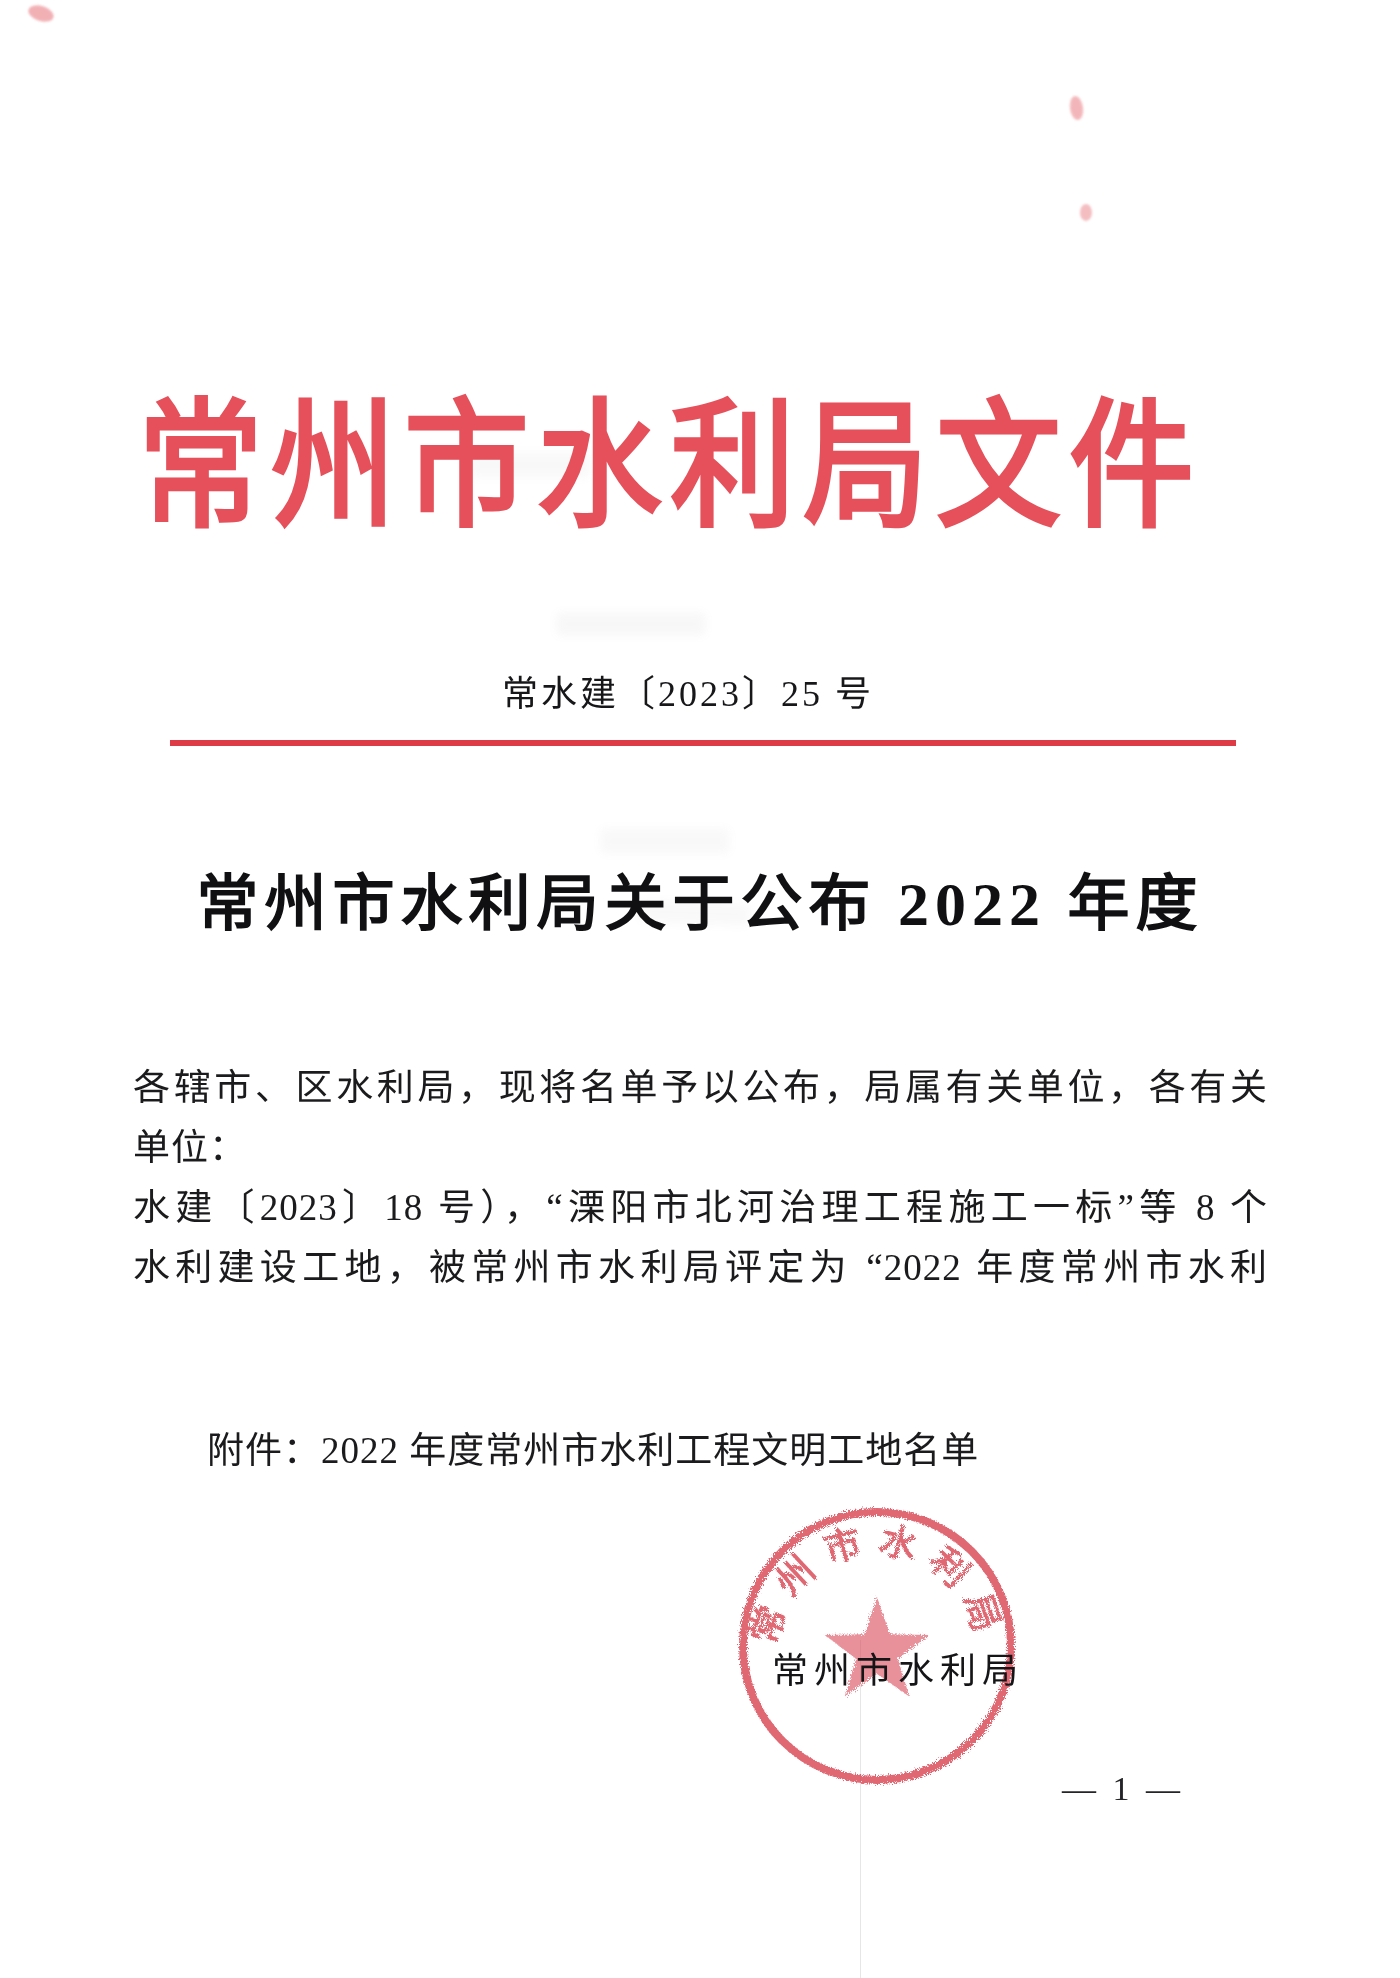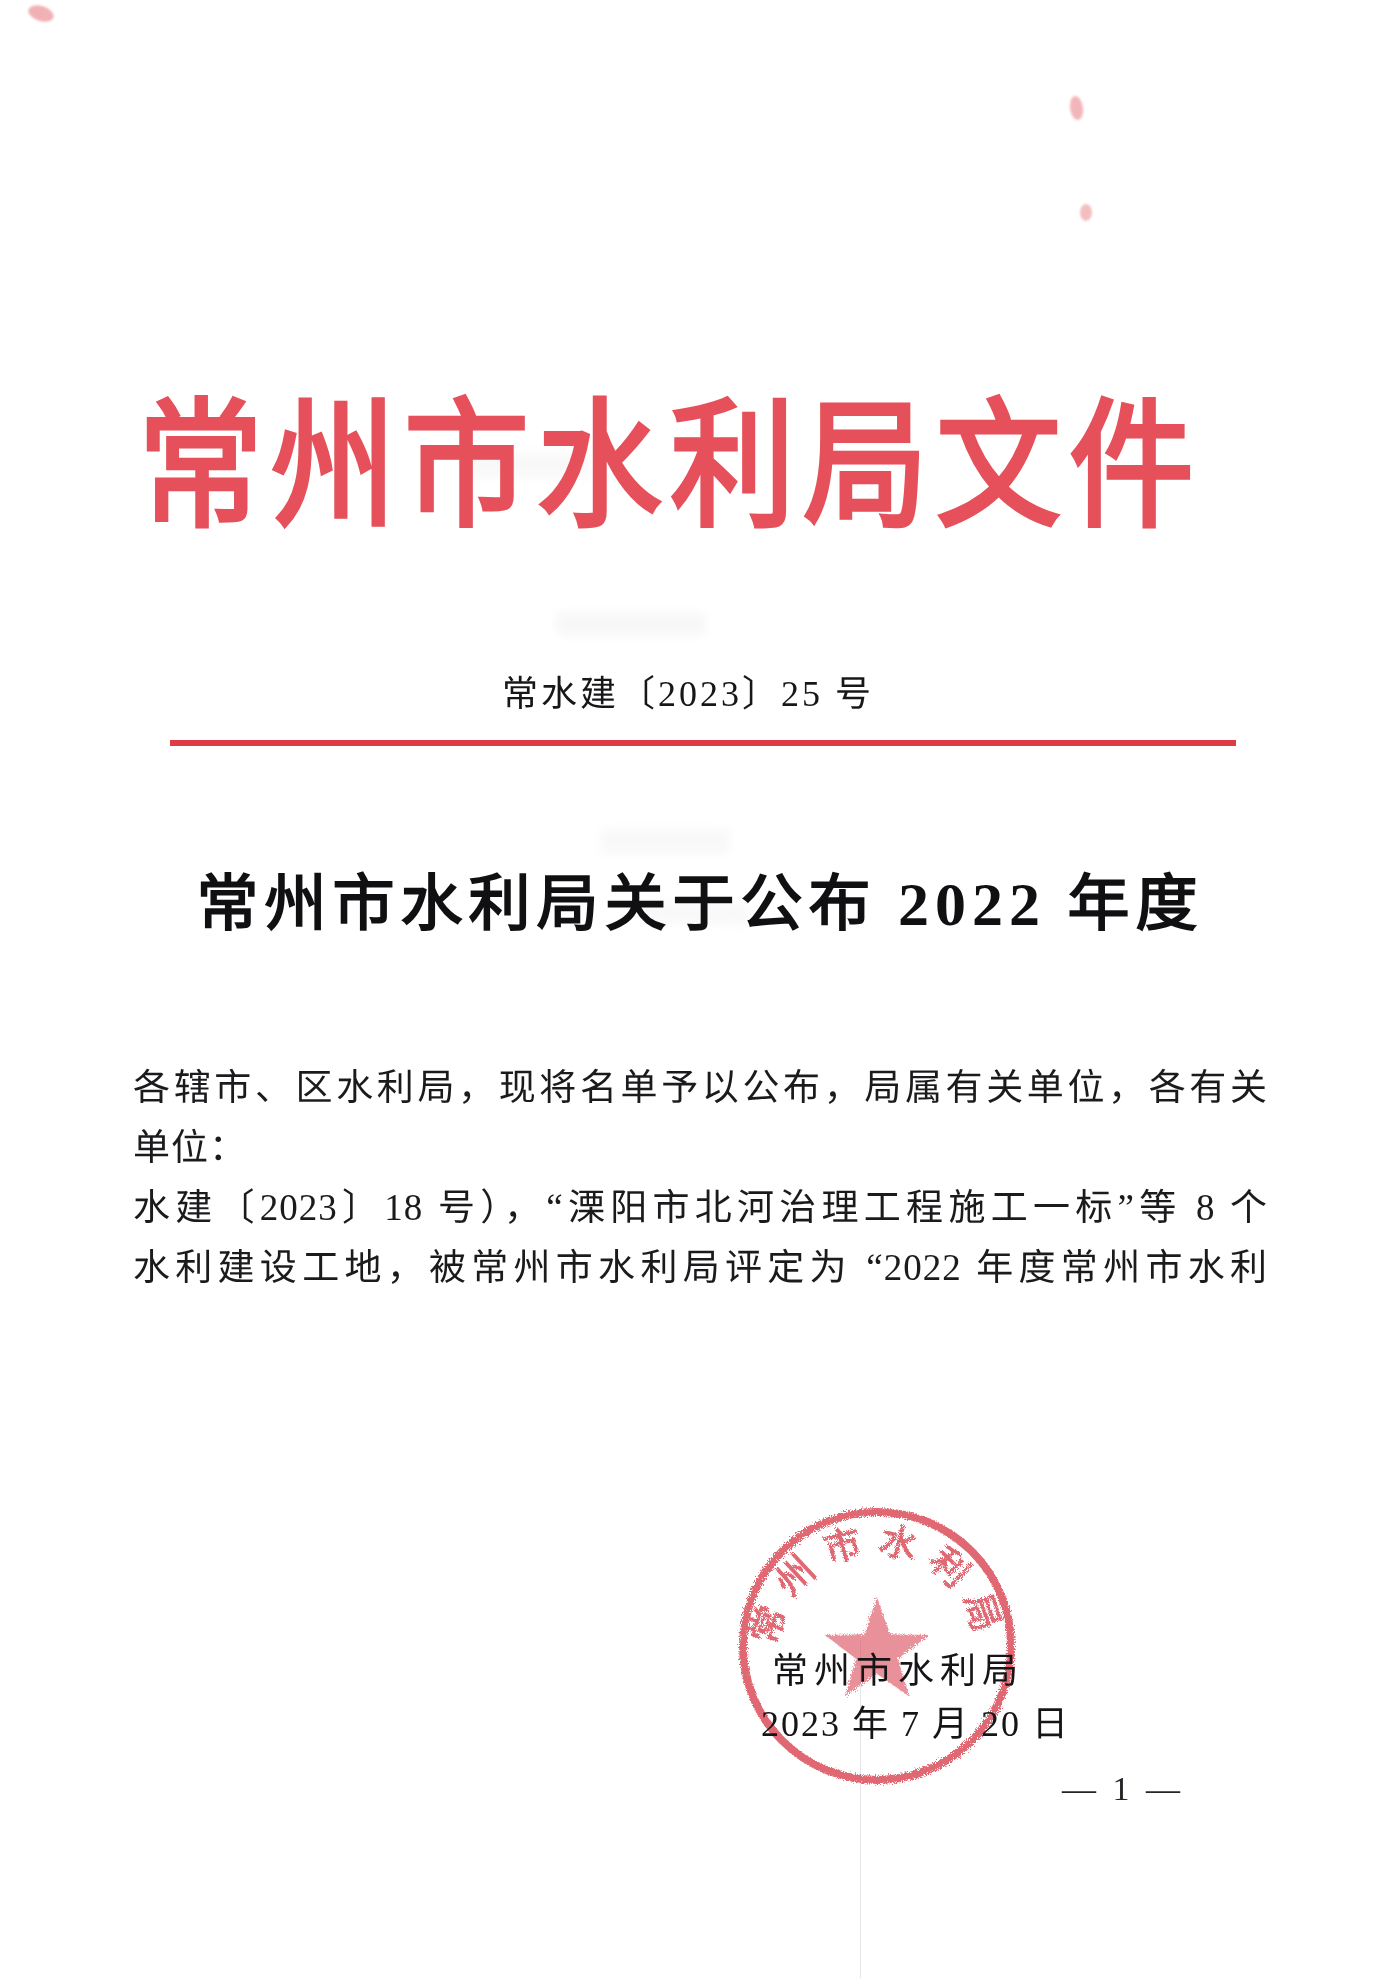--- a/index.html
+++ b/index.html
@@ -114,36 +114,36 @@
     <div class="title-line">常州市水利局关于公布 2022 年度</div>
   </div>
 
   <div class="body-block">
     <div class="body-line line-just">各辖市、区水利局，现将名单予以公布，局属有关单位，各有关</div>
     <div class="body-line">单位：</div>
     <div class="body-line line-just">水建〔2023〕18 号），“溧阳市北河治理工程施工一标”等 8 个</div>
     <div class="body-line line-just">水利建设工地，被常州市水利局评定为 “2022 年度常州市水利</div>
   </div>
 
+  <div class="attachment-line">附件：2022 年度常州市水利工程文明工地名单</div>
 
   <svg class="seal" viewBox="0 0 288 288" xmlns="http://www.w3.org/2000/svg">
     <defs>
       <filter id="grain" x="-20%" y="-20%" width="140%" height="140%">
         <feTurbulence type="fractalNoise" baseFrequency="0.85" numOctaves="2" result="n"></feTurbulence>
         <feDisplacementMap in="SourceGraphic" in2="n" scale="7"></feDisplacementMap>
       </filter>
       <path id="sealArc" d="M 48 180 A 100 100 0 1 1 240 180" fill="none"></path>
     </defs>
     <g filter="url(#grain)">
       <circle cx="144" cy="144" r="134" fill="none" stroke="#d84754" stroke-width="8"></circle>
       <polygon points="144,95 156.9,132.2 196.3,133 164.9,156.8 176.3,194.5 144,172 111.7,194.5 123.1,156.8 91.7,133 131.1,132.2" fill="#d84754" opacity="0.72"></polygon>
       <text font-size="37" fill="#d84754" letter-spacing="13" font-family="Liberation Serif, DejaVu Serif, serif" font-weight="700">
         <textPath href="#sealArc" startOffset="50%" text-anchor="middle">常州市水利局</textPath>
       </text>
     </g>
   </svg>
 
   <div class="sig-org">常州市水利局</div>
-  <div class="sig-date">2023 年 7 月 20 日</div>
 
   <div class="page-number">— 1 —</div>
 
 </div>
 
 </body></html>

